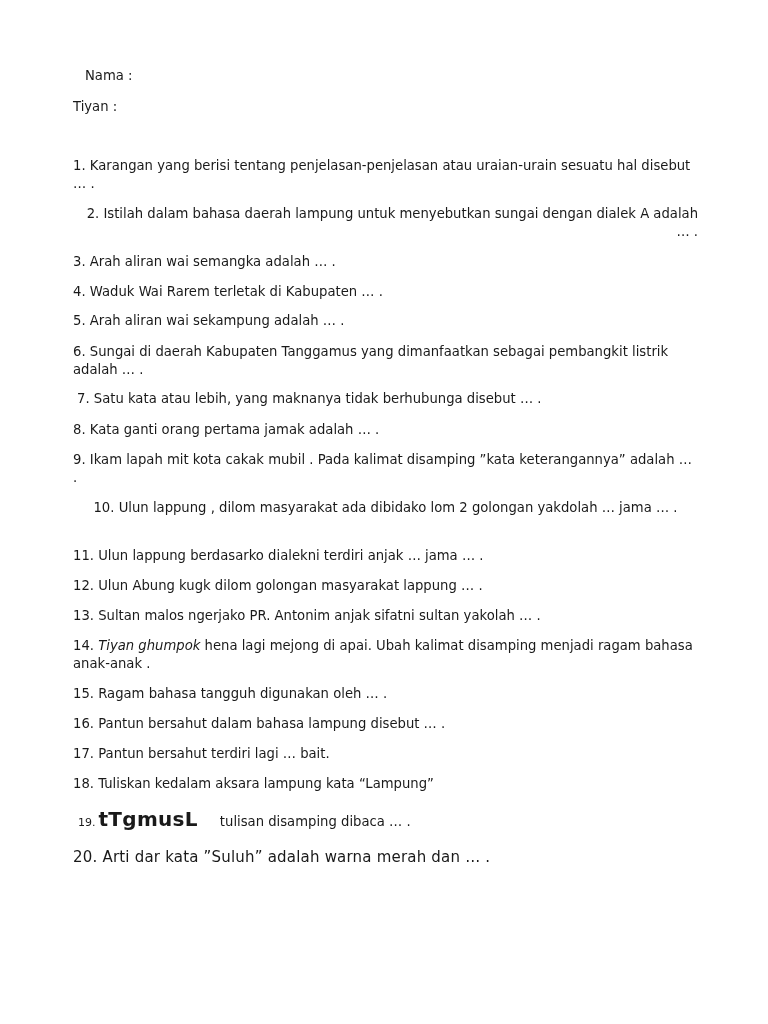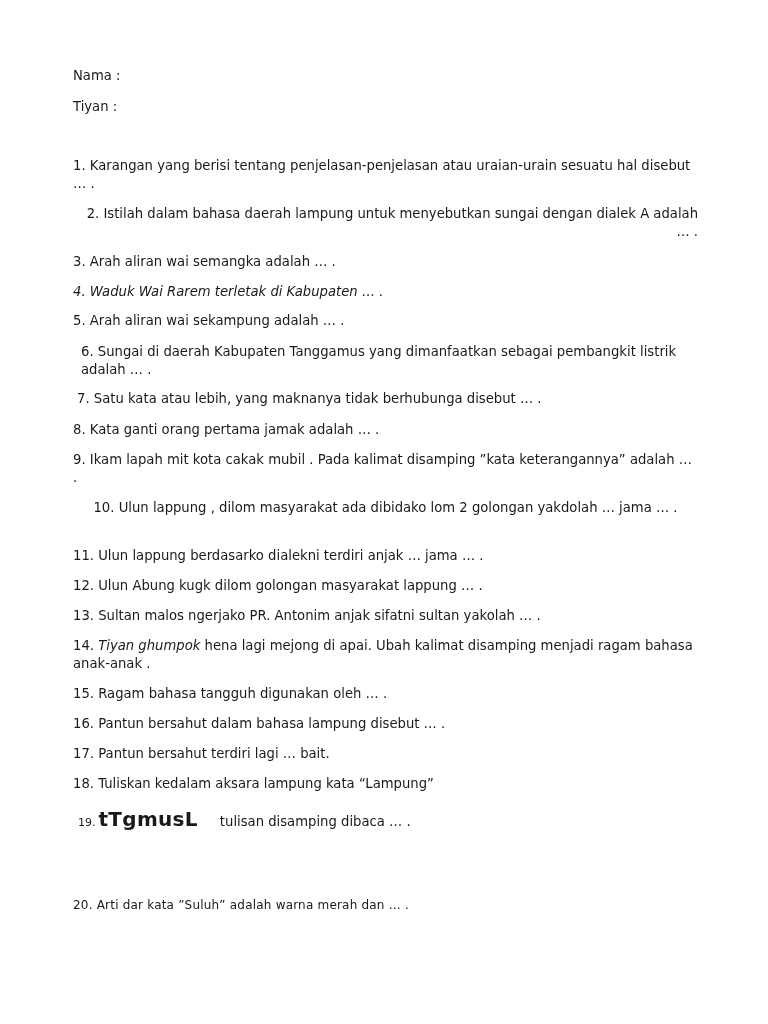--- a/index.html
+++ b/index.html
@@ -7,29 +7,29 @@
       width: 768px; height: 1024px; position: relative; overflow: hidden;
       font-family: "DejaVu Sans", sans-serif; color: #1a1a1a;
       font-size: 13.2px; line-height: 18px;
     }
     .page { position: absolute; left: 73px; top: 0; width: 630px; }
     .line { position: absolute; left: 0; white-space: nowrap; }
     .q { position: absolute; left: 0; width: 625px; white-space: normal; }
     .q19num { font-size: 11px; }
     .q19glyph { font-weight: bold; font-size: 20px; margin-left: 3px; letter-spacing: 0.3px; }
     .q19text { margin-left: 22px; }
-    .q20 { font-size: 12px; letter-spacing: 0.2px; margin-top: 48px; }
+    .q20 { font-size: 15px; letter-spacing: 0.2px; }
     em { font-style: italic; }
   </style>
 </head>
 <body>
 
 <div class="page">
 
-  <div class="line" style="top:67px;">
+  <div class="line" style="top:67px;margin-left:12px;">
     <span>Nama :</span>
   </div>
   <div class="line" style="top:98px;">
     <span>Tiyan  :</span>
   </div>
 
   <div class="q" style="top:157px;">
     <span>1.</span>
     <span>Karangan yang berisi tentang penjelasan-penjelasan atau uraian-urain sesuatu hal disebut … .</span>
   </div>
@@ -37,31 +37,31 @@
   <div class="q" style="top:205px;text-align:right;">
     <span>2.</span>
     <span>Istilah dalam bahasa daerah lampung untuk menyebutkan sungai dengan dialek A adalah … .</span>
   </div>
 
   <div class="q" style="top:253px;">
     <span>3.</span>
     <span>Arah aliran wai semangka adalah … .</span>
   </div>
 
-  <div class="q" style="top:283px;font-style:italic;">
+  <div class="q" style="top:283px;">
     <span>4.</span>
     <span>Waduk Wai Rarem terletak di Kabupaten … .</span>
   </div>
 
   <div class="q" style="top:312px;">
     <span>5.</span>
     <span>Arah aliran wai sekampung adalah … .</span>
   </div>
 
-  <div class="q" style="top:343px;margin-left:8px;">
+  <div class="q" style="top:343px;">
     <span>6.</span>
     <span>Sungai di daerah Kabupaten Tanggamus yang dimanfaatkan sebagai pembangkit listrik adalah … .</span>
   </div>
 
   <div class="q" style="top:390px; left:4px;">
     <span>7.</span>
     <span>Satu kata atau lebih, yang maknanya tidak berhubunga disebut … .</span>
   </div>
 
   <div class="q" style="top:421px;">

